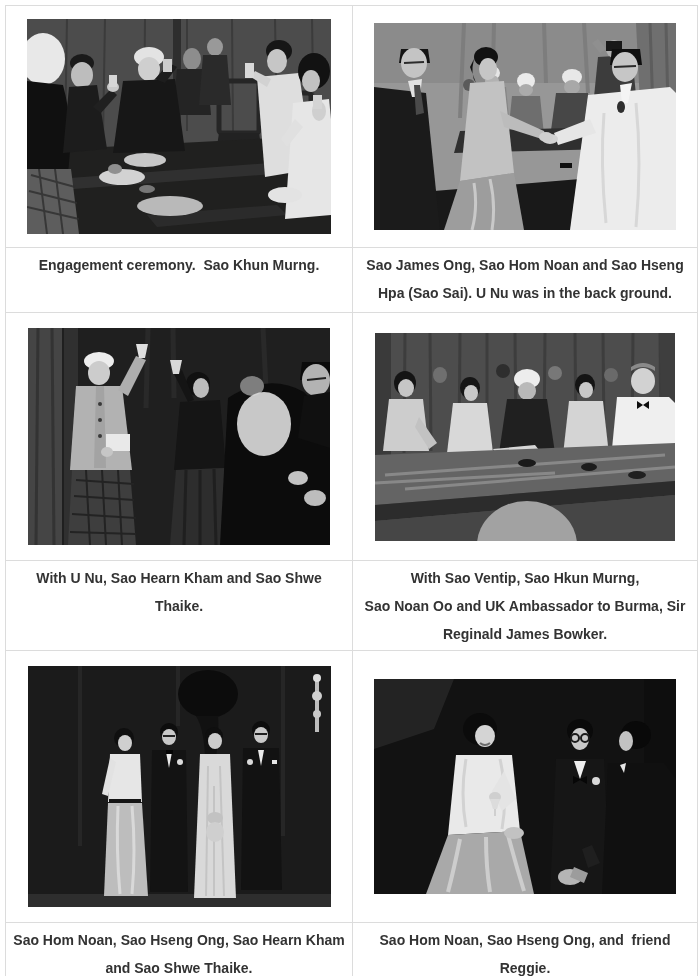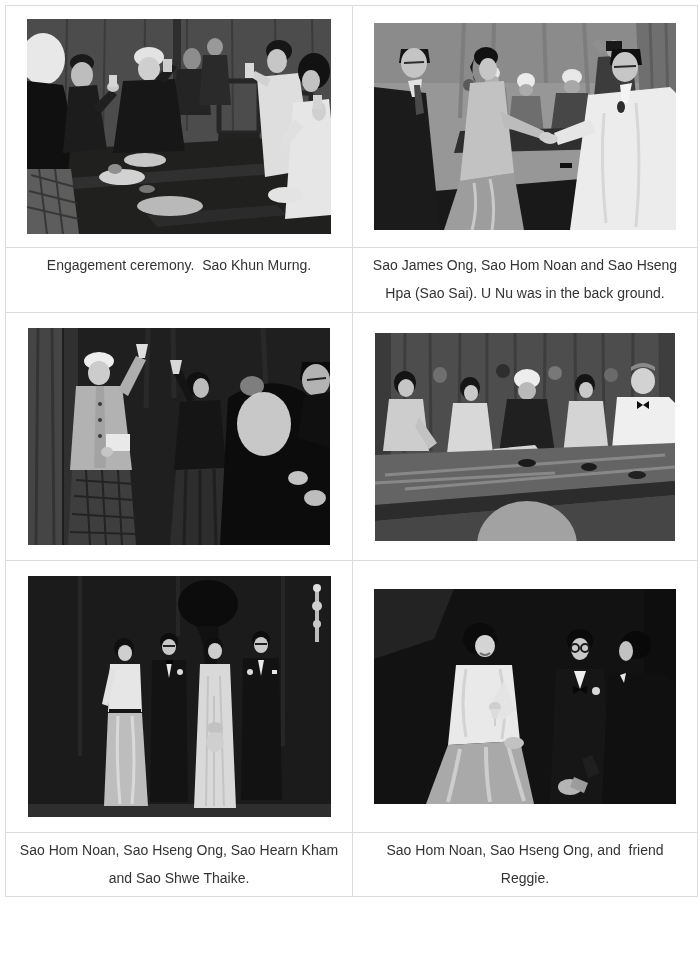--- a/index.html
+++ b/index.html
@@ -12,20 +12,21 @@
   table.gallery {
     border-collapse: collapse;
     table-layout: fixed;
     width: 692px;
     margin: 5px 0 0 5px;
   }
   table.gallery td {
     border: 1px solid #dcdcdc;
     background: #ffffff;
     overflow: hidden;
+    font-weight: bold;
   }
   td.photo-cell {
     text-align: center;
     vertical-align: middle;
     padding: 0;
   }
   td.caption-cell {
     vertical-align: top;
     text-align: center;
     padding: 3px 4px 2px 4px;
@@ -289,20 +290,27 @@
         <path d="M0,172 L300,148 L300,162 L0,188 Z" fill="#2c2c2c"></path>
         <path d="M0,188 L300,162 L300,208 L0,208 Z" fill="#464646"></path>
         <ellipse cx="152" cy="130" rx="9" ry="4" fill="#1a1a1a"></ellipse>
         <ellipse cx="214" cy="134" rx="8" ry="4" fill="#1c1c1c"></ellipse>
         <ellipse cx="262" cy="142" rx="9" ry="4" fill="#202020"></ellipse>
         <ellipse cx="152" cy="212" rx="50" ry="44" fill="#a2a2a2"></ellipse>
       </svg>
     </td>
   </tr>
 
+  <tr>
+    <td class="caption-cell" style="height:82px">With U Nu, Sao Hearn Kham and Sao Shwe
+Thaike.</td>
+    <td class="caption-cell" style="height:82px">With Sao Ventip, Sao Hkun Murng,
+Sao Noan Oo and UK Ambassador to Burma, Sir
+Reginald James Bowker.</td>
+  </tr>
 
   <tr>
     <td class="photo-cell" style="height:271px">
       <svg class="photo" width="303" height="241" viewBox="0 0 303 241" role="img" aria-label="Black and white photo of four people standing formally: two women in long light gowns and two men in dark tuxedos">
         <rect width="303" height="241" fill="#1b1b1b"></rect>
         <g stroke="#262626" stroke-width="4">
           <line x1="52" y1="0" x2="52" y2="180"></line>
               <line x1="150" y1="0" x2="150" y2="60"></line>
           <line x1="255" y1="0" x2="255" y2="170"></line>
         </g>

